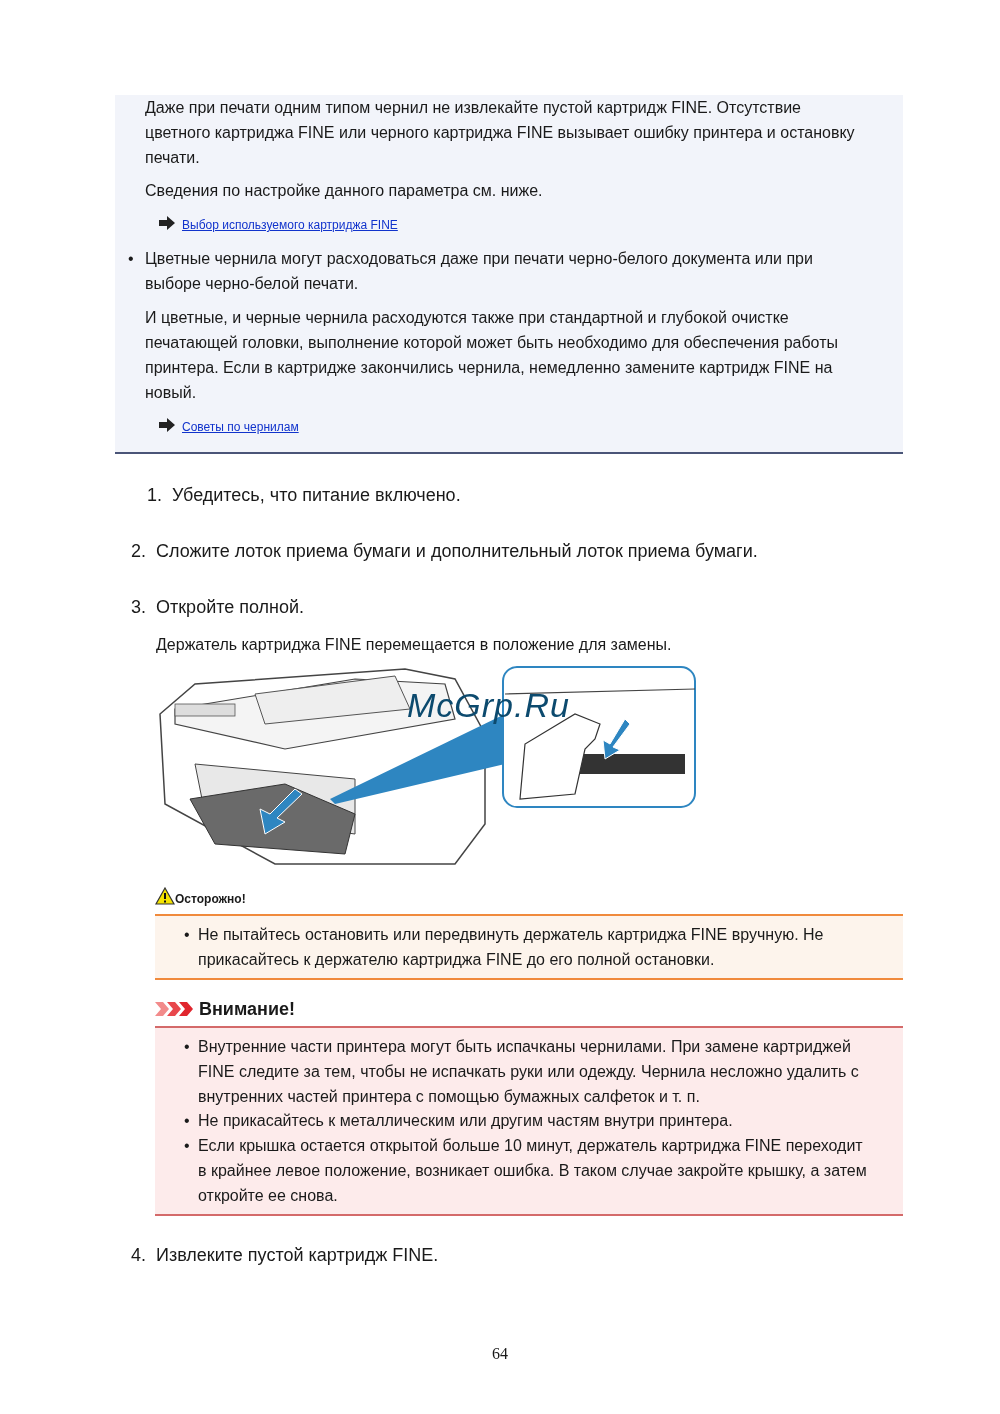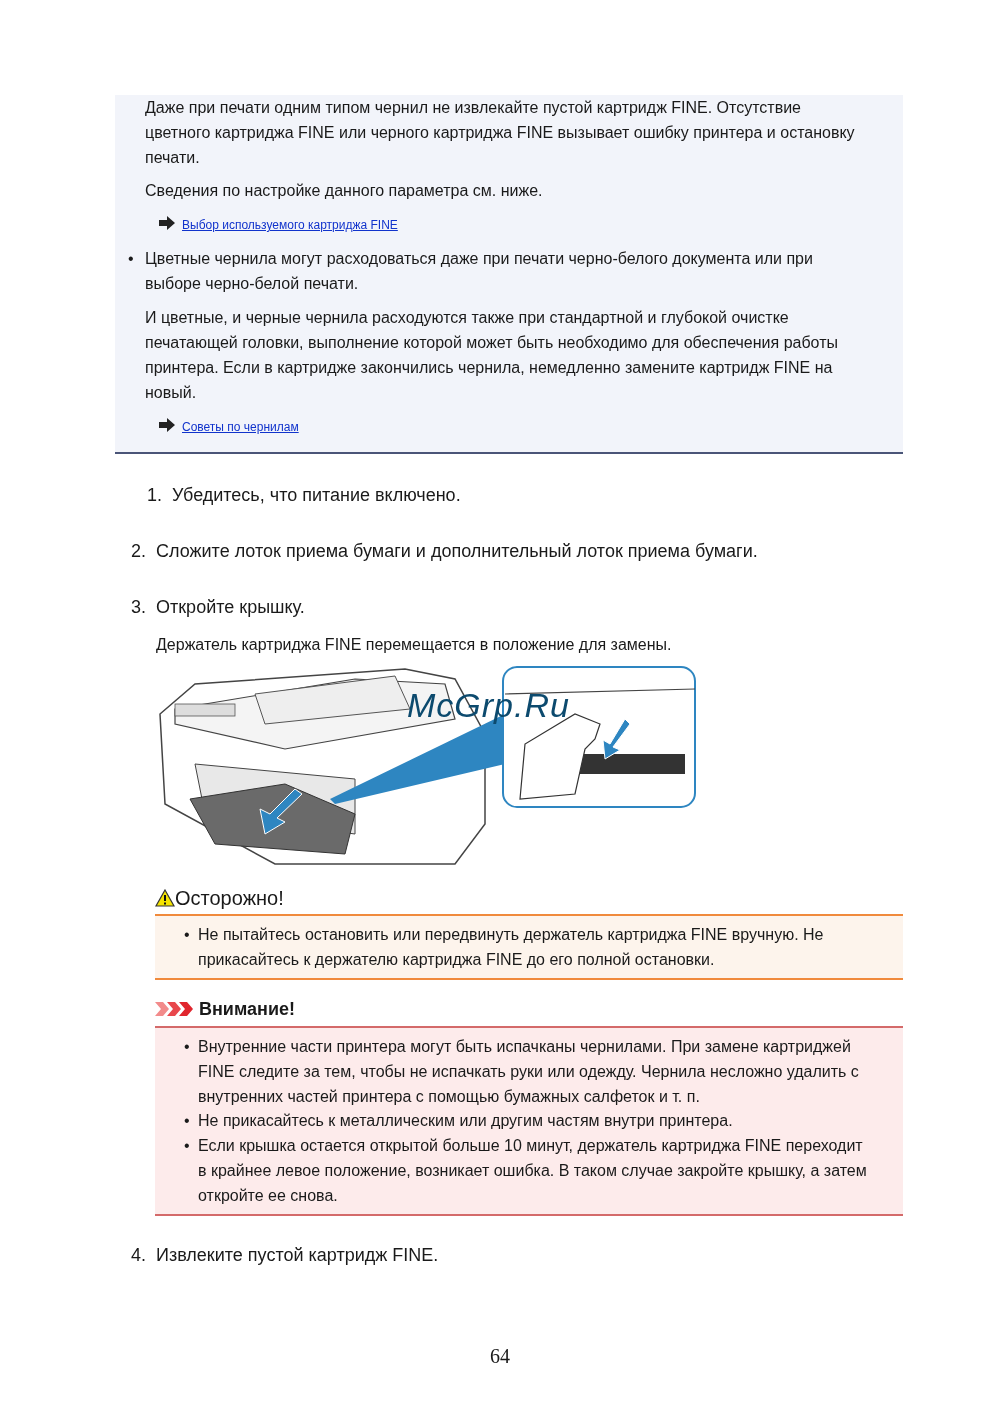--- a/index.html
+++ b/index.html
@@ -13,31 +13,31 @@
   .link-row .arrow { display: inline-block; width: 18px; margin-right: 6px; vertical-align: middle; }
   .link-row a { color: #1133cc; text-decoration: underline; }
 
   .step { position: absolute; font-size: 18px; line-height: 22px; white-space: nowrap; }
   .step .num { display: inline-block; width: 25px; }
 
   .figure { position: absolute; left: 155px; top: 664px; width: 545px; height: 205px; }
   .watermark { position: absolute; left: 407px; top: 686px; font-size: 34px; font-style: italic;
                color: #0c4a6e; letter-spacing: 1px; }
 
-  .caution-head { position: absolute; left: 155px; top: 887px; font-size: 20px; font-weight: normal; }
+  .caution-head { position: absolute; left: 155px; top: 887px; font-size: 12px; font-weight: bold; }
   .caution-box { position: absolute; left: 155px; top: 914px; width: 748px; height: 62px;
                  background: #fdf4ec; border-top: 2px solid #f08a3c; border-bottom: 2px solid #f08a3c; }
   .important-head { position: absolute; left: 155px; top: 999px; font-size: 18px; font-weight: bold; }
   .important-box { position: absolute; left: 155px; top: 1026px; width: 748px; height: 186px;
                    background: #fdebeb; border-top: 2px solid #d46a6a; border-bottom: 2px solid #d46a6a; }
   .bx { position: absolute; font-size: 16px; line-height: 25px; white-space: nowrap; }
   .dot { position: absolute; font-size: 16px; line-height: 25px; }
 
   .page-num { position: absolute; left: 0; width: 1000px; top: 1345px; text-align: center;
-              font-family: "Liberation Serif", serif; font-size: 20px; }
+              font-family: "Liberation Serif", serif; font-size: 16px; }
 </style>
 </head>
 <body>
 
 <div class="note-box"></div>
 <div class="p" style="left:145px; top:95px;">Даже при печати одним типом чернил не извлекайте пустой картридж FINE. Отсутствие</div>
 <div class="p" style="left:145px; top:120px;">цветного картриджа FINE или черного картриджа FINE вызывает ошибку принтера и остановку</div>
 <div class="p" style="left:145px; top:145px;">печати.</div>
 <div class="p" style="left:145px; top:178px;text-align:right;">Сведения по настройке данного параметра см. ниже.</div>
 
@@ -66,21 +66,21 @@
   </span><a href="#">Советы по чернилам</a>
 </div>
 
 <div class="step" style="left:131px; top:484px;margin-left:16px;">
   <span class="num">1.</span><span>Убедитесь, что питание включено.</span>
 </div>
 <div class="step" style="left:131px; top:540px;">
   <span class="num">2.</span><span>Сложите лоток приема бумаги и дополнительный лоток приема бумаги.</span>
 </div>
 <div class="step" style="left:131px; top:596px;">
-  <span class="num">3.</span><span>Откройте крышку.</span>
+  <span class="num">3.</span><span>Откройте полной.</span>
 </div>
 <div class="p" style="left:156px; top:632px;">Держатель картриджа FINE перемещается в положение для замены.</div>
 
 <svg class="figure" viewBox="0 0 545 205">
 
   <path d="M5 50 L40 20 L250 5 L300 15 L330 70 L330 160 L300 200 L120 200 L10 140 Z" fill="#fff" stroke="#444" stroke-width="1.5"></path>
   <path d="M20 45 L200 15 L290 20 L300 55 L130 85 L20 60 Z" fill="#f4f4f4" stroke="#444" stroke-width="1.2"></path>
   <path d="M100 30 L240 12 L255 45 L110 60 Z" fill="#eee" stroke="#555" stroke-width="1"></path>
   <rect x="20" y="40" width="60" height="12" fill="#ddd" stroke="#555" stroke-width="0.8"></rect>
   <path d="M40 100 L200 115 L200 170 L50 150 Z" fill="#e8e8e8" stroke="#444" stroke-width="1"></path>

